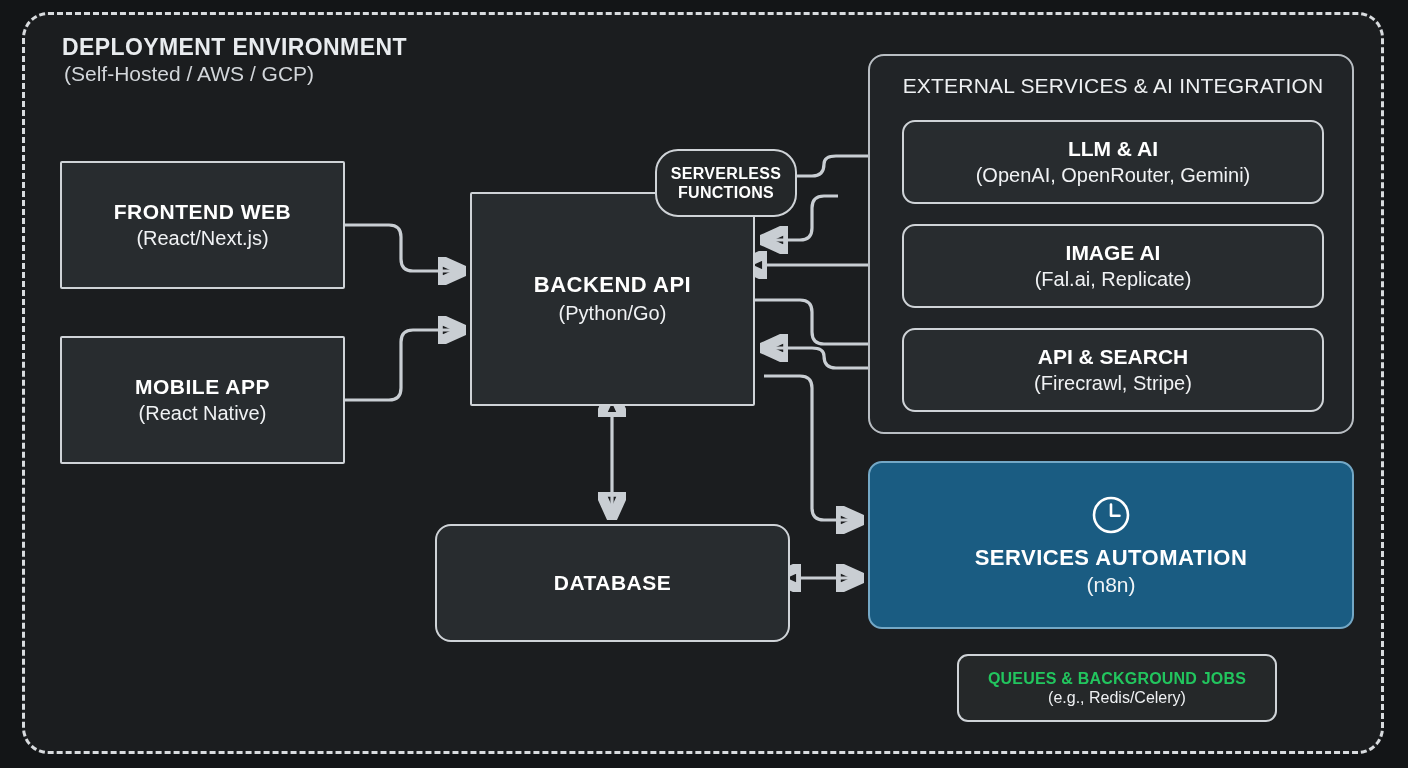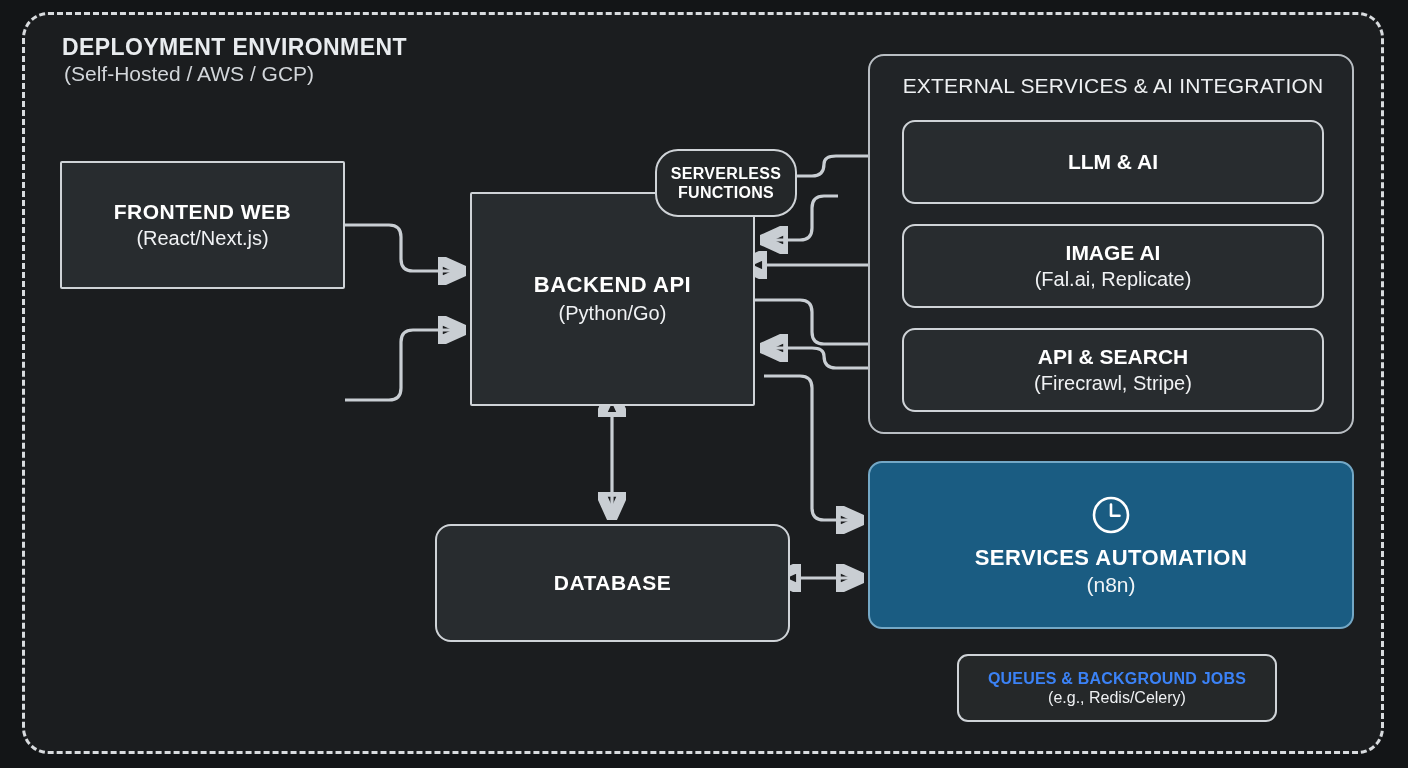--- a/index.html
+++ b/index.html
@@ -168,21 +168,21 @@
     background: #252829;
     border: 2px solid #cfd3d7;
     border-radius: 11px;
     display: flex;
     flex-direction: column;
     align-items: center;
     justify-content: center;
     text-align: center;
     z-index: 5;
   }
-  #queues .t1 { font-size: 16px; font-weight: bold; color: #3b82f6; letter-spacing: .2px; }
+  #queues .t1 { font-size: 16px; font-weight: bold; color: #22c55e; letter-spacing: .2px; }
   #queues .t2 { font-size: 16px; color: #eef0f2; margin-top: 1px; }
 
   
   #wires {
     position: absolute;
     left: 0; top: 0;
     width: 1408px; height: 768px;
     z-index: 3;
     pointer-events: none;
   }
@@ -229,40 +229,45 @@
     <path d="M612,414 V516" marker-end="url(#ah)" marker-start="url(#ah-start)"></path>
 
     <path d="M798,578 H860" marker-end="url(#ah)" marker-start="url(#ah-start)"></path>
   </svg>
 
   <div class="node" id="frontend-web">
     <div class="t1">FRONTEND WEB</div>
     <div class="t2">(React/Next.js)</div>
   </div>
 
+  <div class="node" id="mobile-app">
+    <div class="t1">MOBILE APP</div>
+    <div class="t2">(React Native)</div>
+  </div>
 
   <div class="node" id="backend-api">
     <div class="t1">BACKEND API</div>
     <div class="t2">(Python/Go)</div>
   </div>
 
   <div class="node" id="serverless">
     <div class="t1">SERVERLESS</div>
     <div class="t1">FUNCTIONS</div>
   </div>
 
   <div class="node" id="database">
     <div class="t1">DATABASE</div>
   </div>
 
   <div id="external-panel">
     <div class="panel-title">EXTERNAL SERVICES &amp; AI INTEGRATION</div>
 
     <div class="svc" id="svc-llm">
       <div class="t1">LLM &amp; AI</div>
+      <div class="t2">(OpenAI, OpenRouter, Gemini)</div>
     </div>
 
     <div class="svc" id="svc-image">
       <div class="t1">IMAGE AI</div>
       <div class="t2">(Fal.ai, Replicate)</div>
     </div>
 
     <div class="svc" id="svc-search">
       <div class="t1">API &amp; SEARCH</div>
       <div class="t2">(Firecrawl, Stripe)</div>

